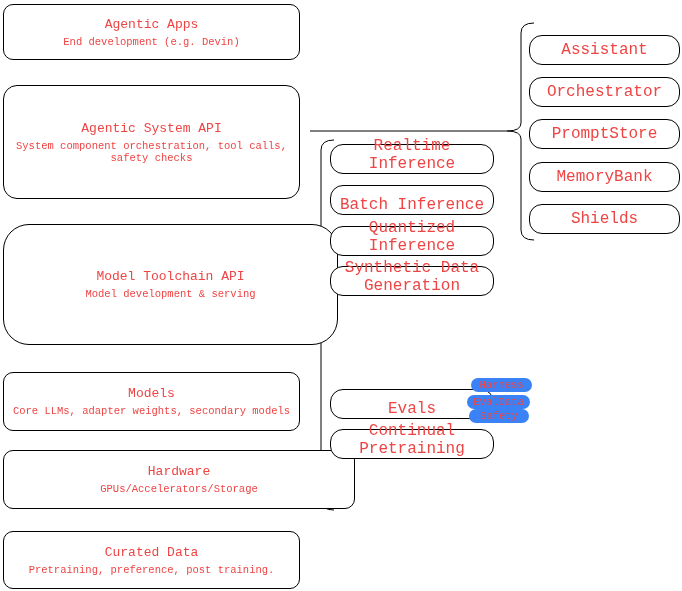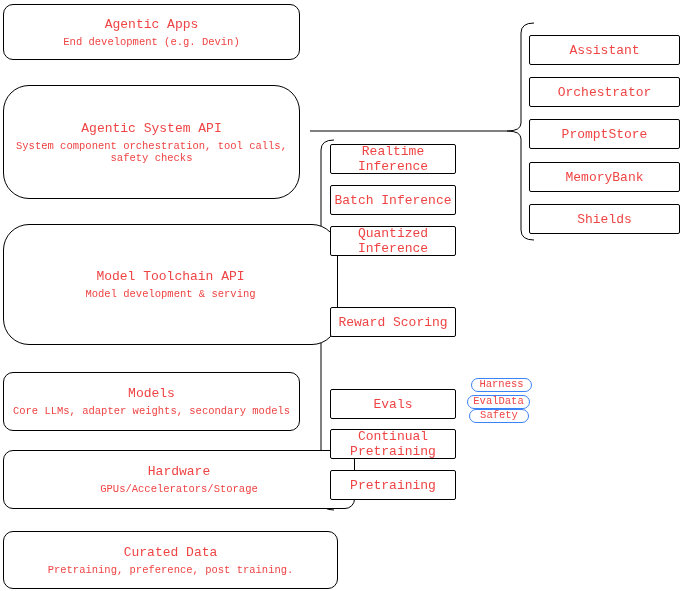--- a/index.html
+++ b/index.html
@@ -12,37 +12,37 @@
   svg.wires { position:absolute; left:0; top:0; z-index:1; }
   .box {
     position:absolute; box-sizing:border-box;
     background:#ffffff; border:1px solid #000000;
     display:flex; flex-direction:column;
     align-items:center; justify-content:center;
     text-align:center; z-index:2;
   }
   .title { font-size:13px; line-height:15px; }
   .subtitle { font-size:10.5px; line-height:12px; margin-top:4px; }
-  .node { font-size:13px; border-radius:2px; }
+  .node { font-size:16px; border-radius:13px; }
   .pill {
     position:absolute; box-sizing:border-box;
-    background:#ffffff; border:1px solid #3b82f6;
+    background:#ffffff; border:7px solid #3b82f6;
     border-radius:8px; z-index:3;
-    display:flex; justify-content:center;
+    display:flex; align-items:center; justify-content:center;
     font-size:10.5px; line-height:11px;
   }
   
   .lb0 { left:3px; top:4px;   width:297px; height:56px;  border-radius:10px; }
-  .lb1 { left:3px; top:85px;  width:297px; height:114px; border-radius:26px; }
+  .lb1 { left:3px; top:85px;  width:297px; height:114px; border-radius:14px; }
   .lb2 { left:3px; top:224px; width:335px; height:121px; border-radius:26px; }
   .lb3 { left:3px; top:372px; width:297px; height:59px;  border-radius:10px; }
   .lb4 { left:3px; top:450px; width:352px; height:59px;  border-radius:10px; }
-  .lb5 { left:3px; top:531px; width:335px; height:58px;  border-radius:10px; }
+  .lb5 { left:3px; top:531px; width:297px; height:58px;  border-radius:10px; }
   
-  .mb { left:330px; width:126px; height:30px; }
+  .mb { left:330px; width:164px; height:30px;justify-content:flex-end; }
   .mb0 { top:144px; } .mb1 { top:185px; } .mb2 { top:226px; }
   .mb3 { top:266px; } .mb4 { top:307px; } .mb5 { top:348px; }
   .mb6 { top:389px; } .mb7 { top:429px; } .mb8 { top:470px; }
   
   .rb { left:529px; width:151px; height:30px; }
   .rb0 { top:35px; } .rb1 { top:77px; } .rb2 { top:119px; }
   .rb3 { top:162px; } .rb4 { top:204px;align-items:center; }
   
   .p0 { left:471px; top:378px; width:61px; height:14px; }
   .p1 { left:467px; top:395px; width:63px; height:14px; }
@@ -89,31 +89,28 @@
 
   <div class="box node mb mb0">
     <span>Realtime Inference</span>
   </div>
   <div class="box node mb mb1">
     <span>Batch Inference</span>
   </div>
   <div class="box node mb mb2">
     <span>Quantized Inference</span>
   </div>
-  <div class="box node mb mb4">
-    <span>Reward Scoring</span>
+  <div class="box node mb mb3">
+    <span>Synthetic Data Generation</span>
   </div>
   <div class="box node mb mb6">
     <span>Evals</span>
   </div>
   <div class="box node mb mb7">
     <span>Continual Pretraining</span>
-  </div>
-  <div class="box node mb mb8">
-    <span>Pretraining</span>
   </div>
 
   <div class="pill p0">
     <span>Harness</span>
   </div>
   <div class="pill p1">
     <span>EvalData</span>
   </div>
   <div class="pill p2">
     <span>Safety</span>

